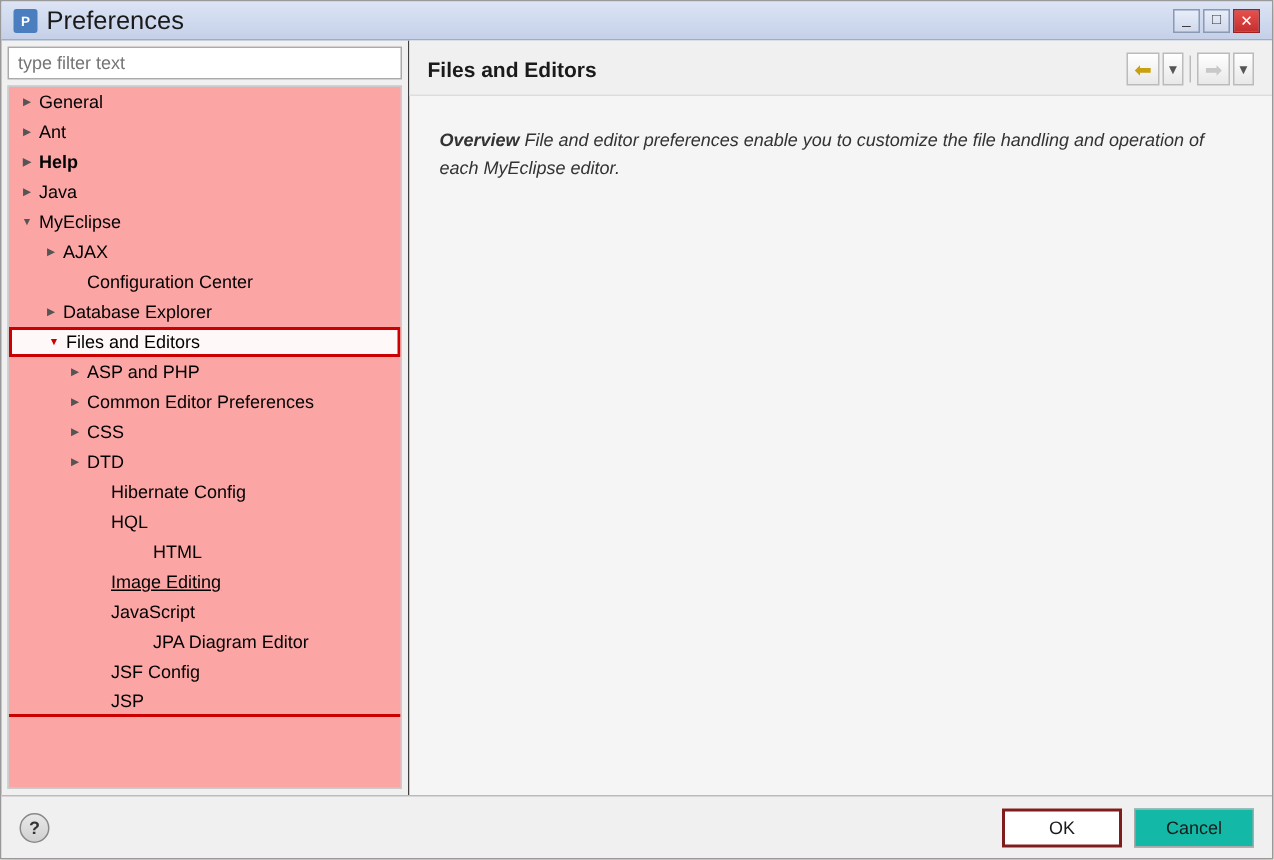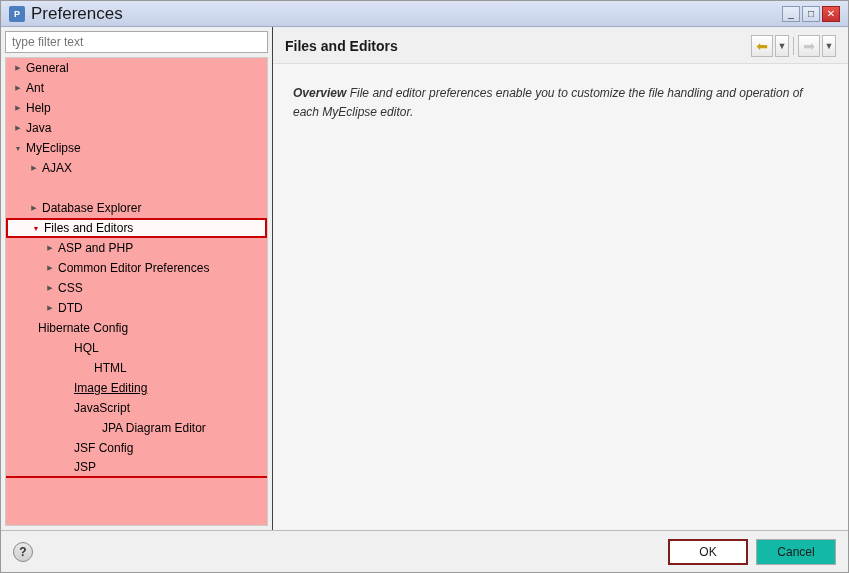--- a/index.html
+++ b/index.html
@@ -269,38 +269,39 @@
       <div class="tree-container">
 
       <div class="tree-item" style="padding-left: 4px;">
             <span class="tree-arrow collapsed"></span>
             <span class="tree-label">General</span>
           </div>
           <div class="tree-item" style="padding-left: 4px;">
             <span class="tree-arrow collapsed"></span>
             <span class="tree-label">Ant</span>
           </div>
-          <div class="tree-item" style="padding-left: 4px;">
+          <div class="tree-item" style="padding-left: 4px; font-weight: bold;">
             <span class="tree-arrow collapsed"></span>
             <span class="tree-label">Help</span>
           </div>
           <div class="tree-item" style="padding-left: 4px;">
             <span class="tree-arrow collapsed"></span>
             <span class="tree-label">Java</span>
           </div>
           <div class="tree-item" style="padding-left: 4px;">
             <span class="tree-arrow expanded"></span>
             <span class="tree-label">MyEclipse</span>
           </div>
           <div class="tree-item" style="padding-left: 20px;">
             <span class="tree-arrow collapsed"></span>
             <span class="tree-label">AJAX</span>
           </div>
           <div class="tree-item" style="padding-left: 36px;">
             <span class="tree-arrow empty"></span>
+            <span class="tree-label">Configuration Center</span>
           </div>
           <div class="tree-item" style="padding-left: 20px;">
             <span class="tree-arrow collapsed"></span>
             <span class="tree-label">Database Explorer</span>
           </div>
           <div class="tree-item" style="border: 2px solid rgb(204, 0, 0); background: rgb(255, 248, 248); padding-left: 20px;">
             <span class="tree-arrow expanded" style="color: rgb(204, 0, 0);"></span>
             <span class="tree-label">Files and Editors</span>
           </div>
           <div class="tree-item" style="padding-left: 36px;">
@@ -312,29 +313,29 @@
             <span class="tree-label">Common Editor Preferences</span>
           </div>
           <div class="tree-item" style="padding-left: 36px;">
             <span class="tree-arrow collapsed"></span>
             <span class="tree-label">CSS</span>
           </div>
           <div class="tree-item" style="padding-left: 36px;">
             <span class="tree-arrow collapsed"></span>
             <span class="tree-label">DTD</span>
           </div>
-          <div class="tree-item" style=" gap: 16px;">
+          <div class="tree-item" style="padding-left: 52px;">
             <span class="tree-arrow empty"></span>
             <span class="tree-label">Hibernate Config</span>
           </div>
           <div class="tree-item" style="padding-left: 52px;">
             <span class="tree-arrow empty"></span>
             <span class="tree-label">HQL</span>
           </div>
-          <div class="tree-item" style="padding-left: 72px;">
+          <div class="tree-item" style="padding-left: 52px; margin-left: 28px;">
             <span class="tree-arrow empty"></span>
             <span class="tree-label">HTML</span>
           </div>
           <div class="tree-item" style="padding-left: 52px; text-decoration: underline;">
             <span class="tree-arrow empty"></span>
             <span class="tree-label">Image Editing</span>
           </div>
           <div class="tree-item" style="padding-left: 52px;">
             <span class="tree-arrow empty"></span>
             <span class="tree-label">JavaScript</span>

